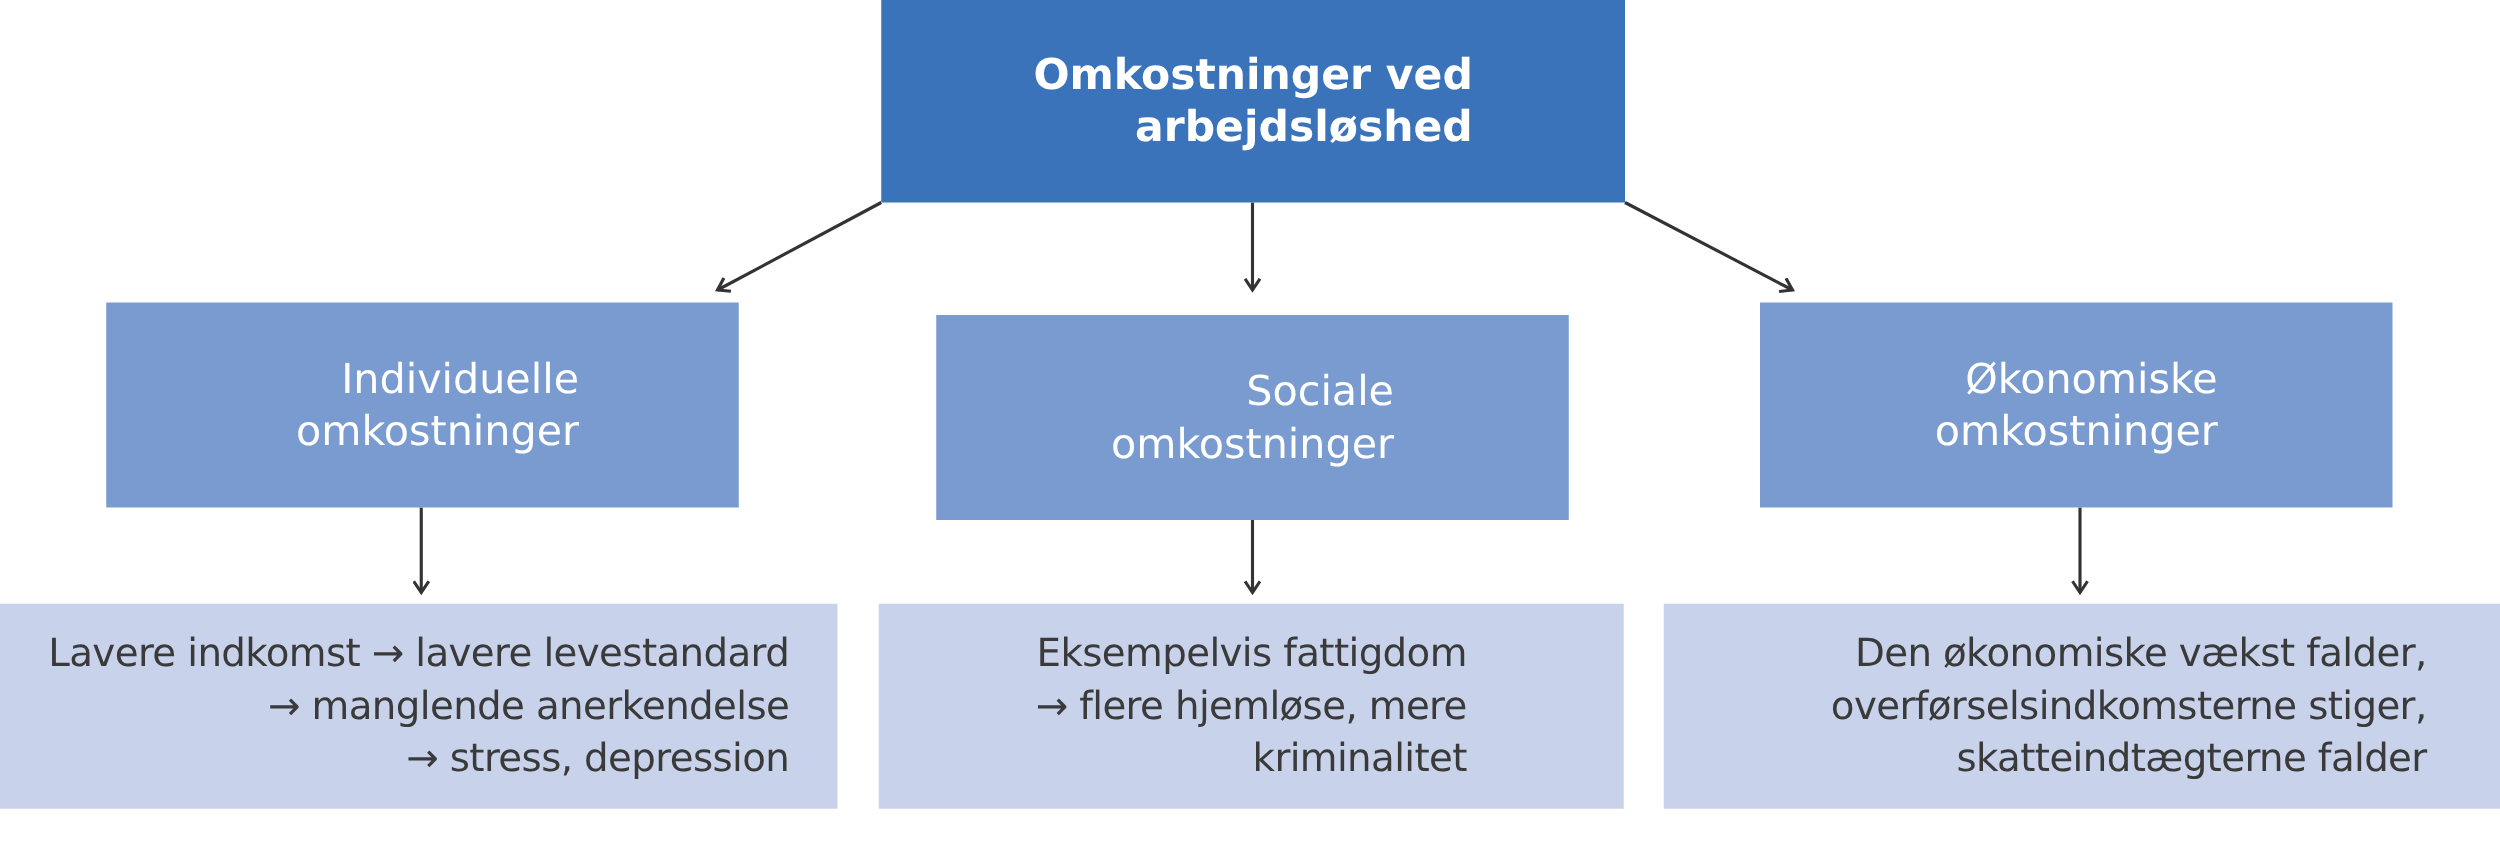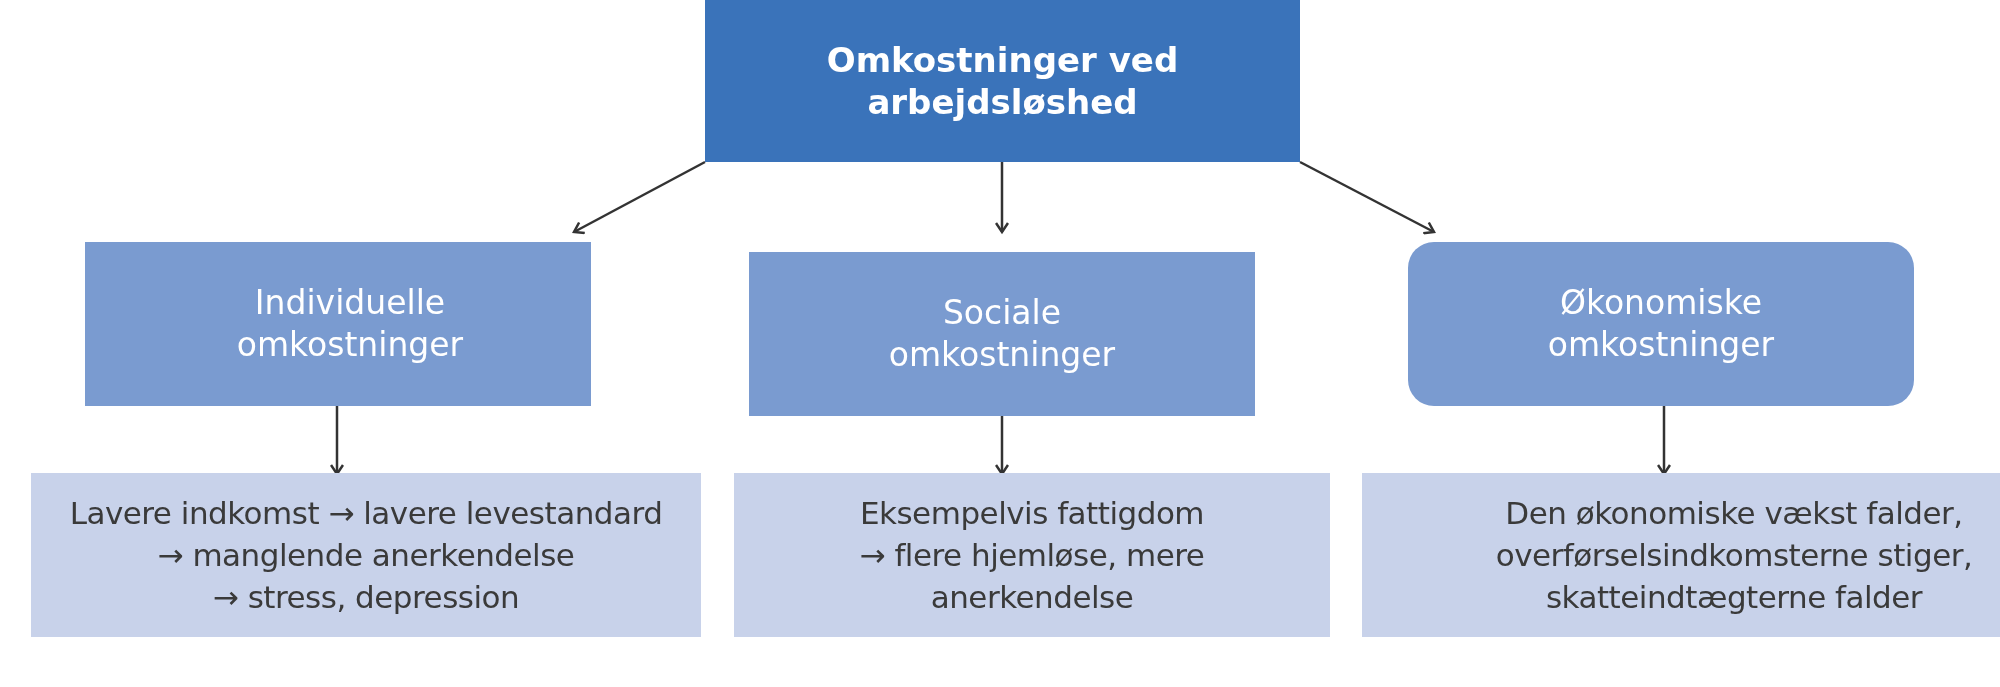--- a/index.html
+++ b/index.html
@@ -16,27 +16,26 @@
       left: 705px; top: 0px; width: 595px; height: 162px;
       background: #3a73ba; color: #ffffff;
       font-weight: bold; font-size: 34px; line-height: 42px;
     }
     .mid {
       top: 242px; width: 506px; height: 164px;
       background: #7a9bd0; color: #ffffff;
       font-size: 33px; line-height: 42px;
     }
     .bot {
-      top: 473px; height: 164px;
+      top: 483px; height: 164px;
       background: #c8d2ea; color: #3a3a3a;
       font-size: 31px; line-height: 42px;
       letter-spacing: -0.5px;
-      margin-left: 31px;
     }
-    .label { white-space: pre-line; }
+    .label { white-space: pre-line; text-align: right; }
     svg.arrows { position: absolute; left: 0; top: 0; }
   </style>
 </head>
 <body>
 
 <svg class="arrows" width="2000" height="687" viewBox="0 0 2000 687">
   <defs>
     <marker id="ah" markerWidth="14" markerHeight="14" refX="10" refY="7" orient="auto" markerUnits="userSpaceOnUse">
       <path d="M1,1 L10,7 L1,13" fill="none" stroke="#333" stroke-width="2.5"></path>
     </marker>
@@ -55,32 +54,32 @@
 </div>
 
 <div class="box mid" style="left:85px;padding-left:24px;">
   <span class="label">Individuelle
 omkostninger</span>
 </div>
 <div class="box mid" style="left:749px;margin-top:10px;">
   <span class="label">Sociale
 omkostninger</span>
 </div>
-<div class="box mid" style="left:1408px;border-radius:26px;">
+<div class="box mid" style="left:1408px;">
   <span class="label">Økonomiske
 omkostninger</span>
 </div>
 
 <div class="box bot" style="left:0px; width:670px;">
   <span class="label">Lavere indkomst → lavere levestandard
 → manglende anerkendelse
 → stress, depression</span>
 </div>
 <div class="box bot" style="left:703px; width:596px;">
   <span class="label">Eksempelvis fattigdom
 → flere hjemløse, mere
-anerkendelse</span>
+kriminalitet</span>
 </div>
 <div class="box bot" style="left:1331px; width:744px;">
   <span class="label">Den økonomiske vækst falder,
 overførselsindkomsterne stiger,
 skatteindtægterne falder</span>
 </div>
 
 </body></html>

